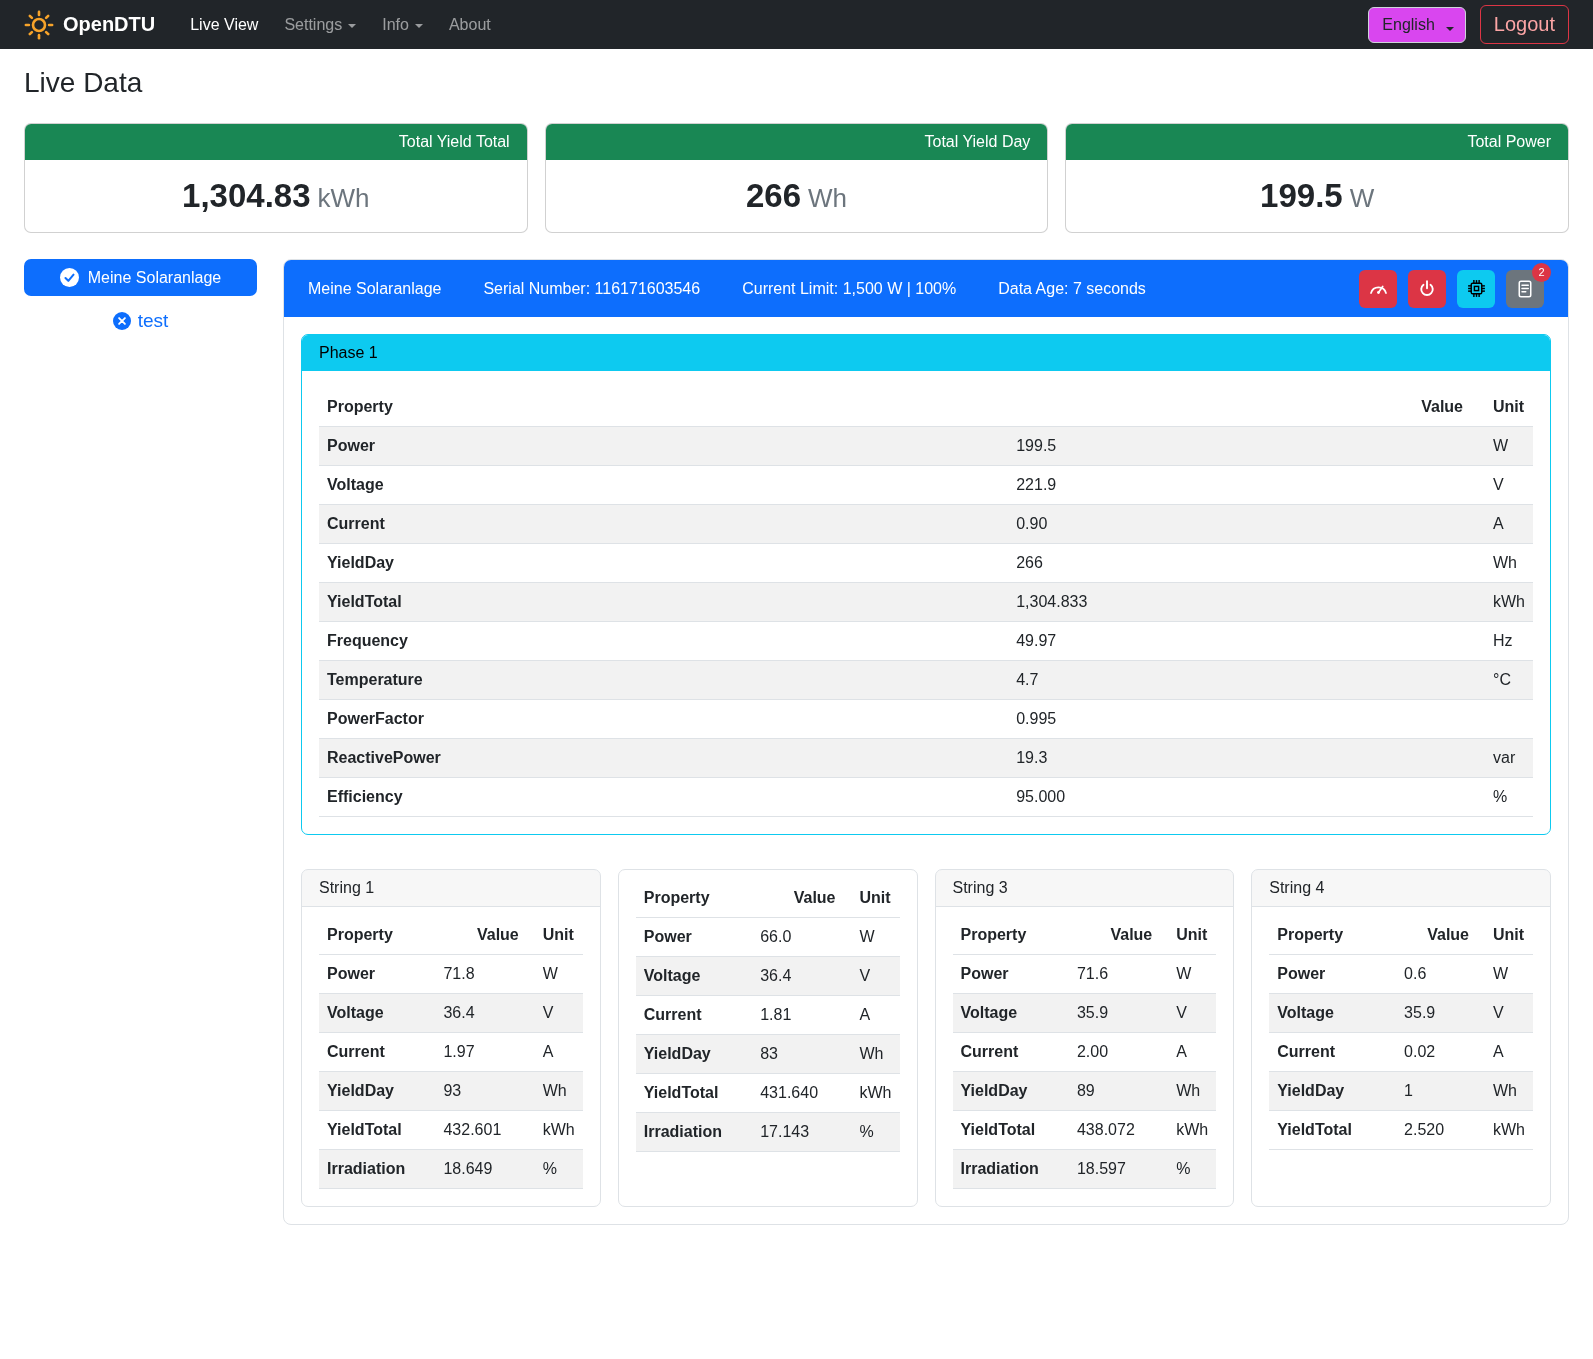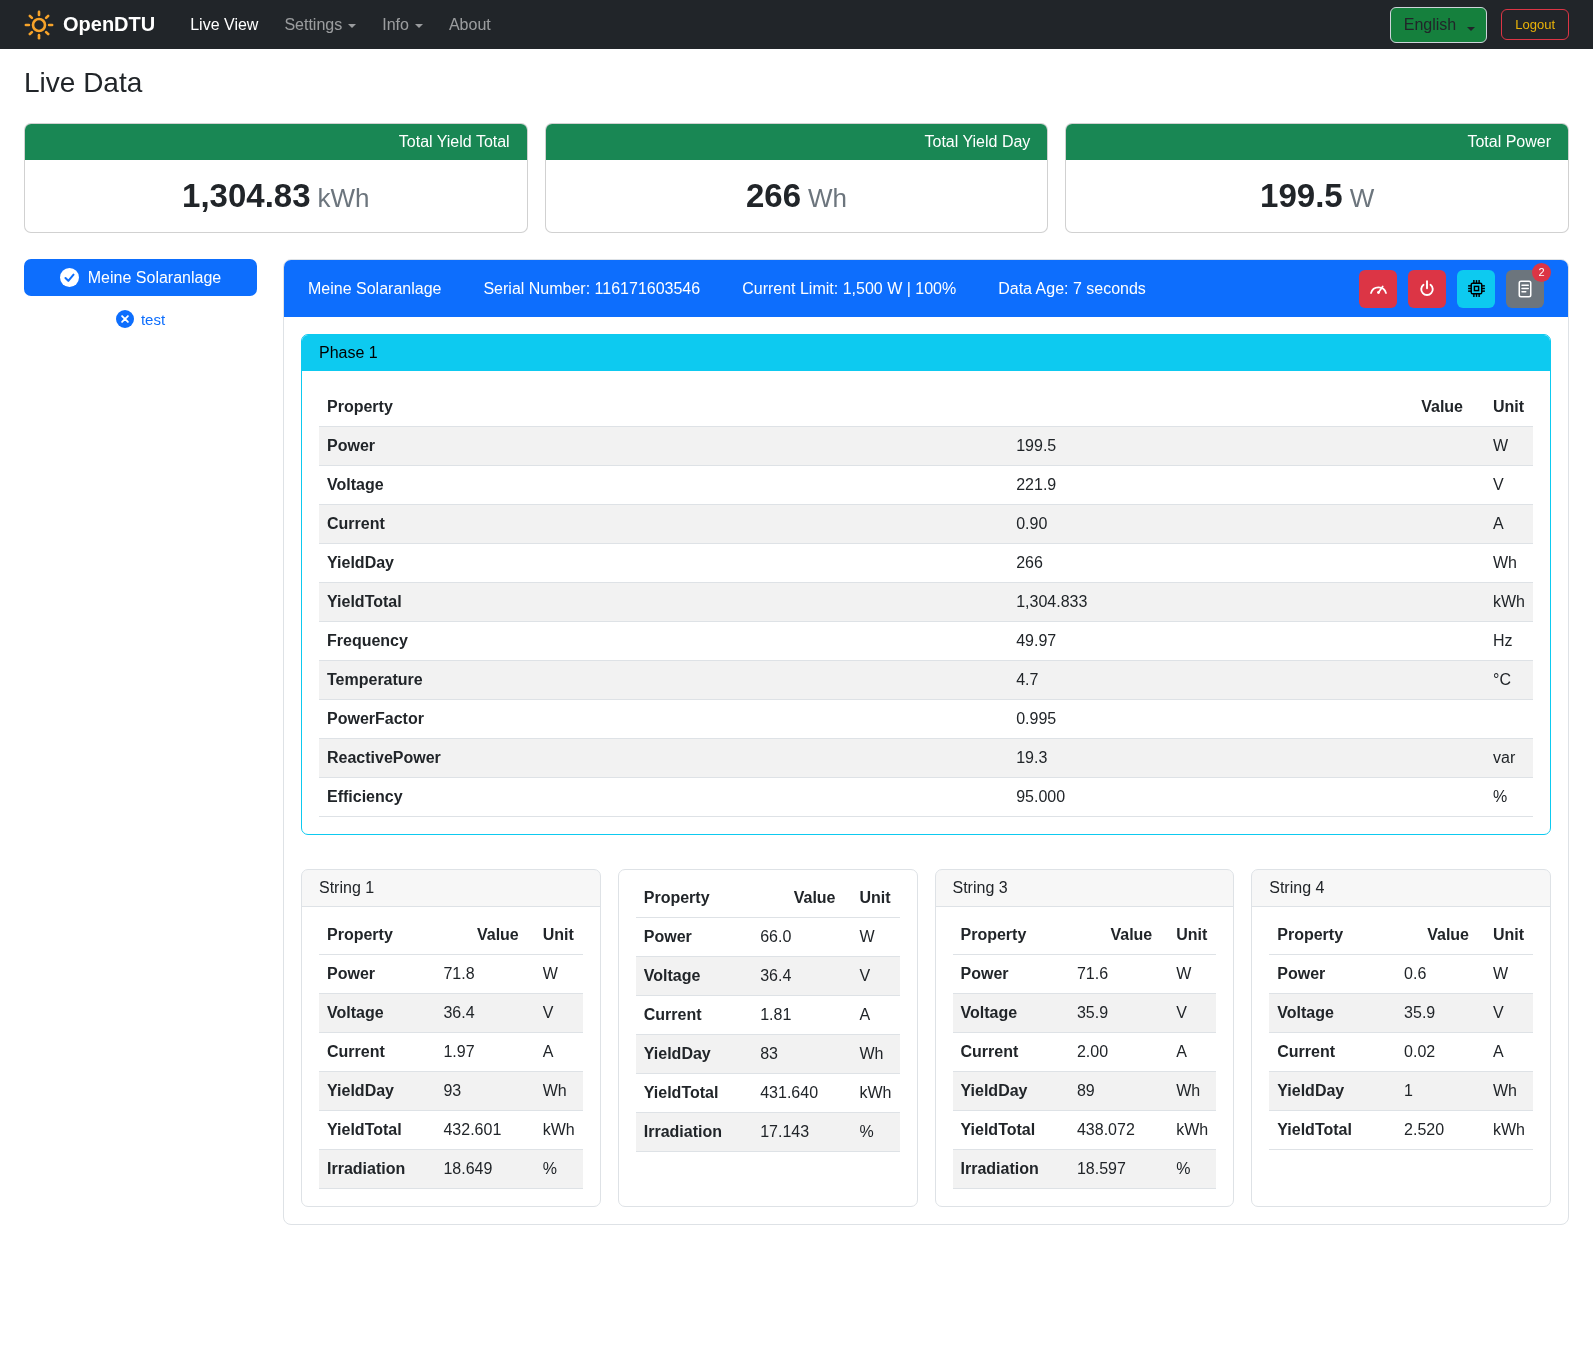--- a/index.html
+++ b/index.html
@@ -35,30 +35,30 @@
   .nav-link.active { color: #fff; }
   .caret {
     width: 0; height: 0; display: inline-block;
     border-left: 4px solid transparent;
     border-right: 4px solid transparent;
     border-top: 4px solid currentColor;
     margin-top: 2px;
   }
   .nav-right { margin-left: auto; display: flex; align-items: center; gap: 14px; }
   .lang-select {
-    background: #15803d; color: #212529;
+    background: #d946ef; color: #212529;
     border: 1px solid #ced4da; border-radius: 6px;
     padding: 8px 30px 8px 13px;
     position: relative; cursor: pointer; font-size: 16px;
   }
   .lang-select .caret { position: absolute; right: 11px; top: 17px; color: #212529; }
   .logout-btn {
-    background: transparent; color: #eab308;
+    background: transparent; color: #fca5a5;
     border: 1px solid #dc3545; border-radius: 6px;
-    padding: 7px 13px; font-size: 13px; cursor: pointer; font-family: inherit;
+    padding: 7px 13px; font-size: 20px; cursor: pointer; font-family: inherit;
   }
 
   
   .container { padding: 0 24px 28px; }
   .page-title { font-size: 28px; font-weight: 400; margin: 18px 0 24px; }
 
   
   .cards-row { display: flex; gap: 17px; margin-bottom: 26px; }
   .summary-card { flex: 1; border: 1px solid rgba(0,0,0,.18); border-radius: 7px; overflow: hidden; background: #fff; }
   .summary-card .card-header { background: #198754; color: #fff; padding: 9px 17px; font-size: 16px; text-align: right; }
@@ -73,21 +73,21 @@
     width: 100%;
     background: #0d6efd; color: #fff;
     border: none; border-radius: 7px;
     padding: 9px 10px; font-size: 16px; font-family: inherit;
     display: flex; align-items: center; justify-content: center; gap: 9px;
     cursor: pointer;
   }
   .test-row {
     margin-top: 13px;
     display: flex; align-items: center; justify-content: center; gap: 7px;
-    color: #0d6efd; font-size: 15px; cursor: pointer;
+    color: #0d6efd; font-size: 19px; cursor: pointer;
     background: none; border: none; width: 100%; font-family: inherit;
   }
 
   .main-panel { flex: 1; border: 1px solid #dee2e6; border-radius: 8px; background: #fff; overflow: visible; }
   .panel-header {
     background: #0d6efd; color: #fff;
     border-radius: 7px 7px 0 0;
     min-height: 57px;
     display: flex; align-items: center; gap: 42px;
     padding: 9px 24px;

